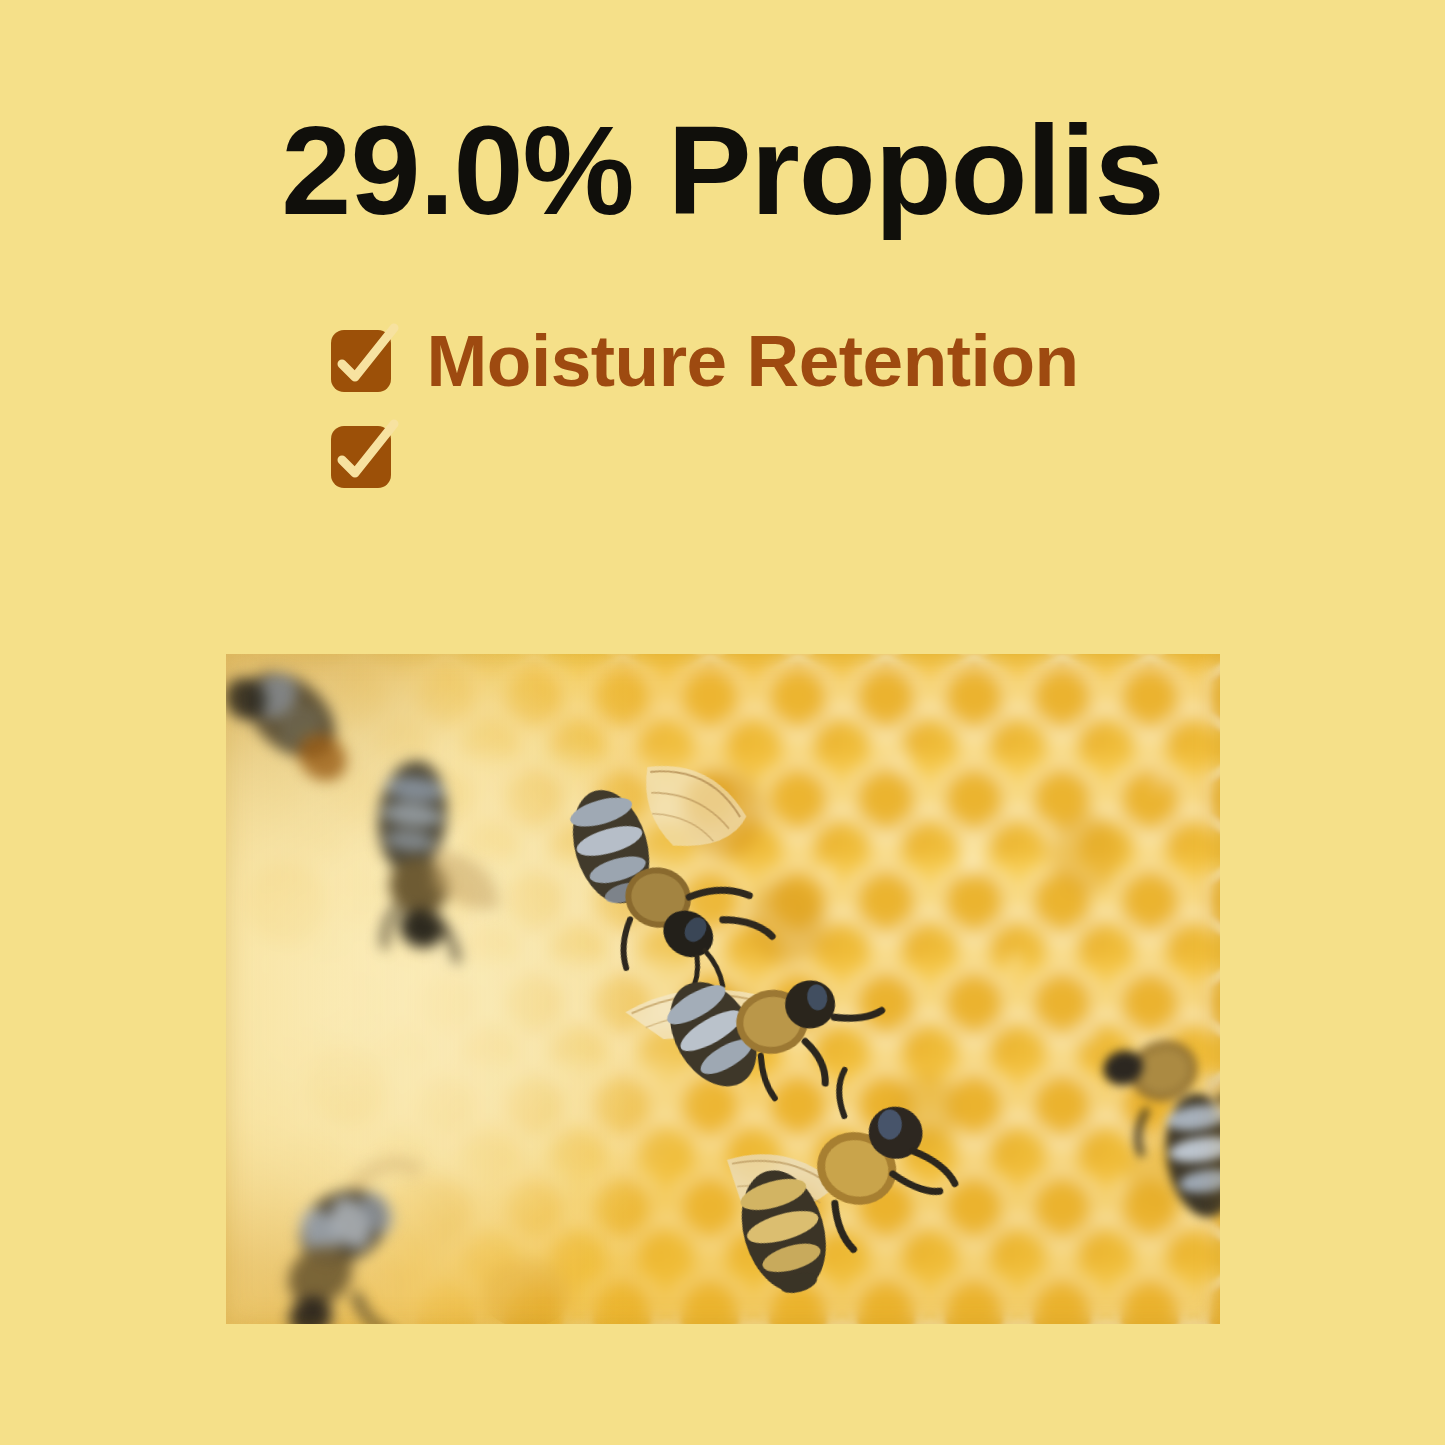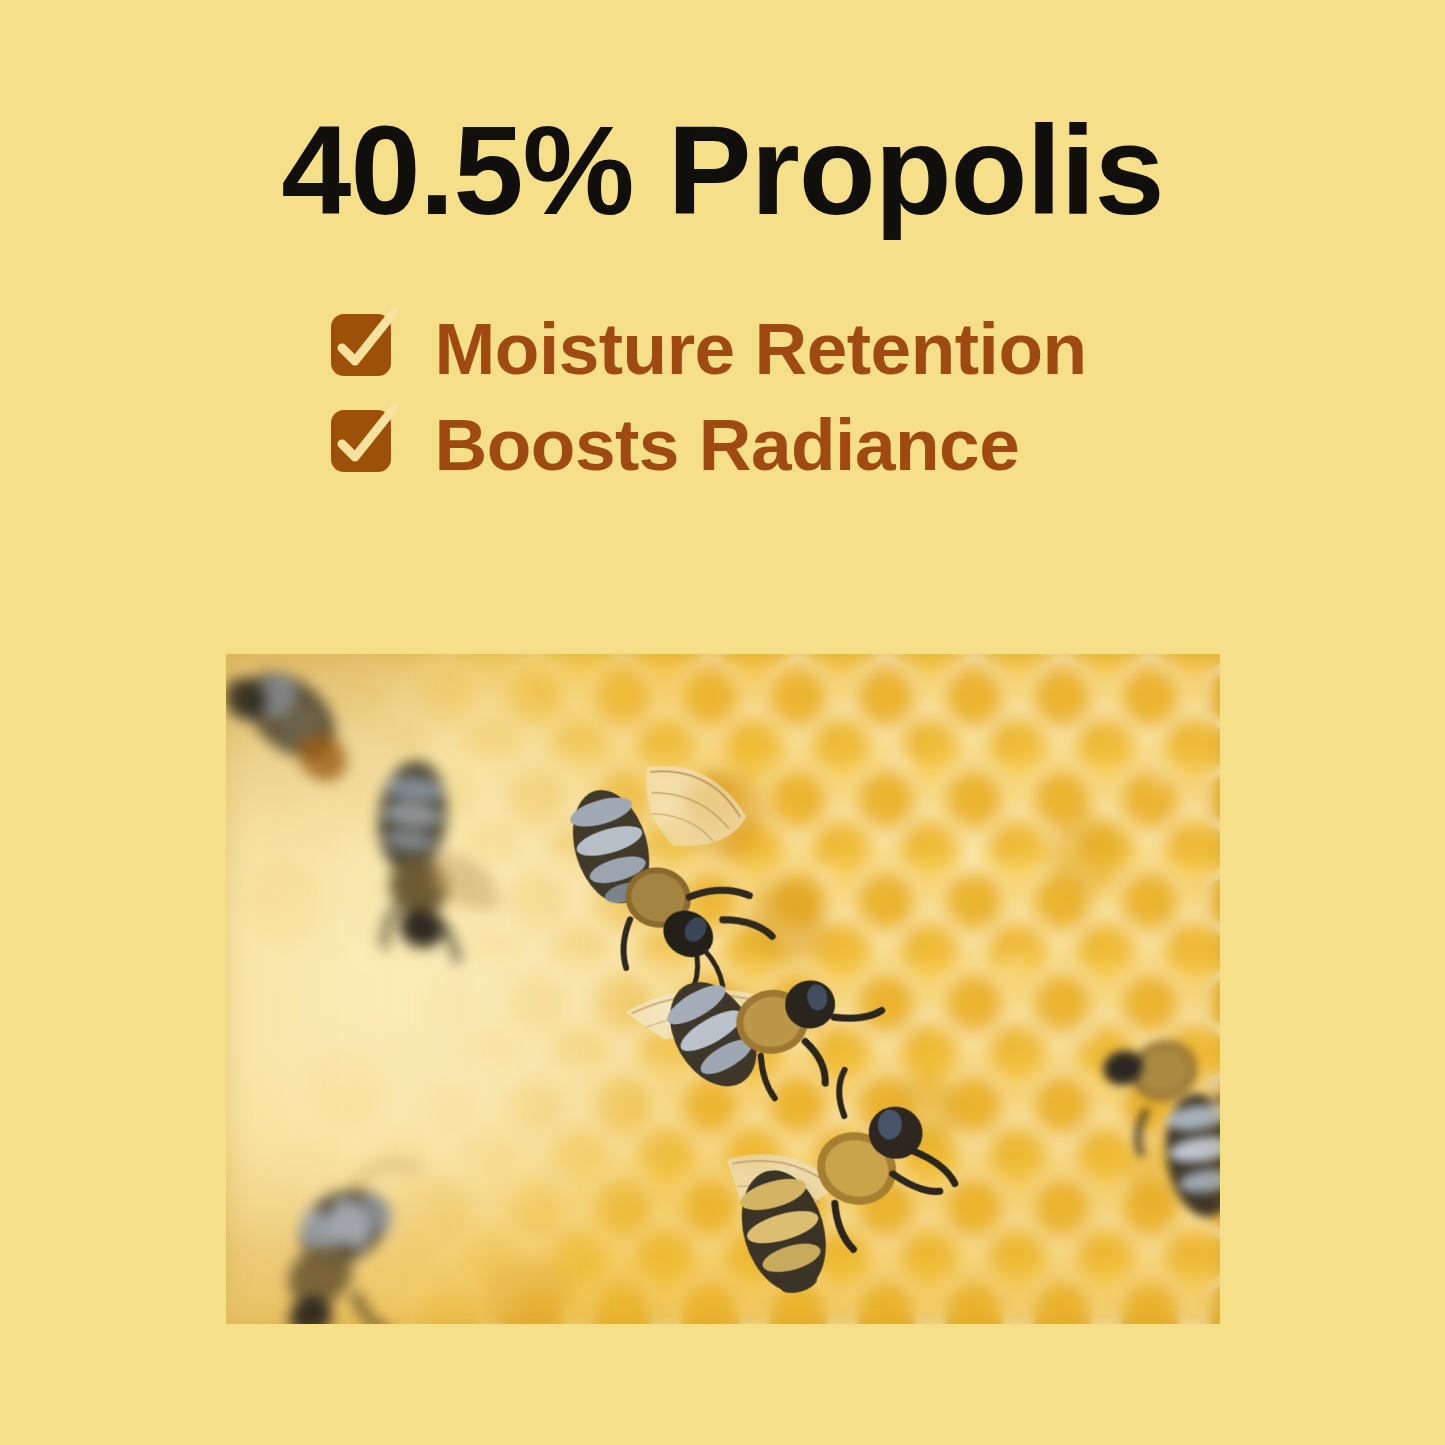--- a/index.html
+++ b/index.html
@@ -41,24 +41,23 @@
     position: absolute;
     left: 0;
     top: 312px;
     width: 1445px;
     display: flex;
     flex-direction: column;
     align-items: center;
   }
   .benefit-row {
     display: flex;
-    align-items: flex-start;
+    align-items: center;
     height: 96px;
     width: 784px;
-    gap: 8px;
   }
   .check-box {
     position: relative;
     flex: 0 0 auto;
     width: 60px;
     height: 62px;
     margin-right: 36px;
     margin-top: 2px;
   }
   .check-box svg {
@@ -137,21 +136,21 @@
   #photo-frame .edge-shade {
     box-shadow: inset 0 0 26px rgba(180,130,30,0.28);
     pointer-events: none;
   }
 </style>
 </head>
 <body>
 
 <div id="poster" style="background: rgb(245, 224, 137);">
 
-  <div id="headline" style="color: rgb(16, 15, 11);">40.5% Propolis</div>
+  <div id="headline" style="color: rgb(16, 15, 11);">29.0% Propolis</div>
 
   <div id="benefits">
 
     <div class="benefit-row">
       <span class="check-box">
         <svg viewBox="0 0 70 70" aria-hidden="true">
           <rect x="3" y="4" width="60" height="62" rx="13" ry="13" fill="#9C5008"></rect>
           <path d="M14 38 L27 51 L66 2" fill="none" stroke="#F7E2A0" stroke-width="9" stroke-linecap="round" stroke-linejoin="round"></path>
         </svg>
       </span>
@@ -159,21 +158,20 @@
     </div>
 
 
     <div class="benefit-row">
       <span class="check-box">
         <svg viewBox="0 0 70 70" aria-hidden="true">
           <rect x="3" y="4" width="60" height="62" rx="13" ry="13" fill="#9C5008"></rect>
           <path d="M14 38 L27 51 L66 2" fill="none" stroke="#F7E2A0" stroke-width="9" stroke-linecap="round" stroke-linejoin="round"></path>
         </svg>
       </span>
-      <span class="benefit-label" style="color: rgb(158, 74, 16);">Boosts Radiance</span>
     </div>
 
   </div>
 
   <div id="photo-frame">
 
     <div class="photo-layer comb-base"></div>
 
     <svg class="photo-layer comb-cells" viewBox="0 0 994 670" preserveAspectRatio="none">
       <defs>

